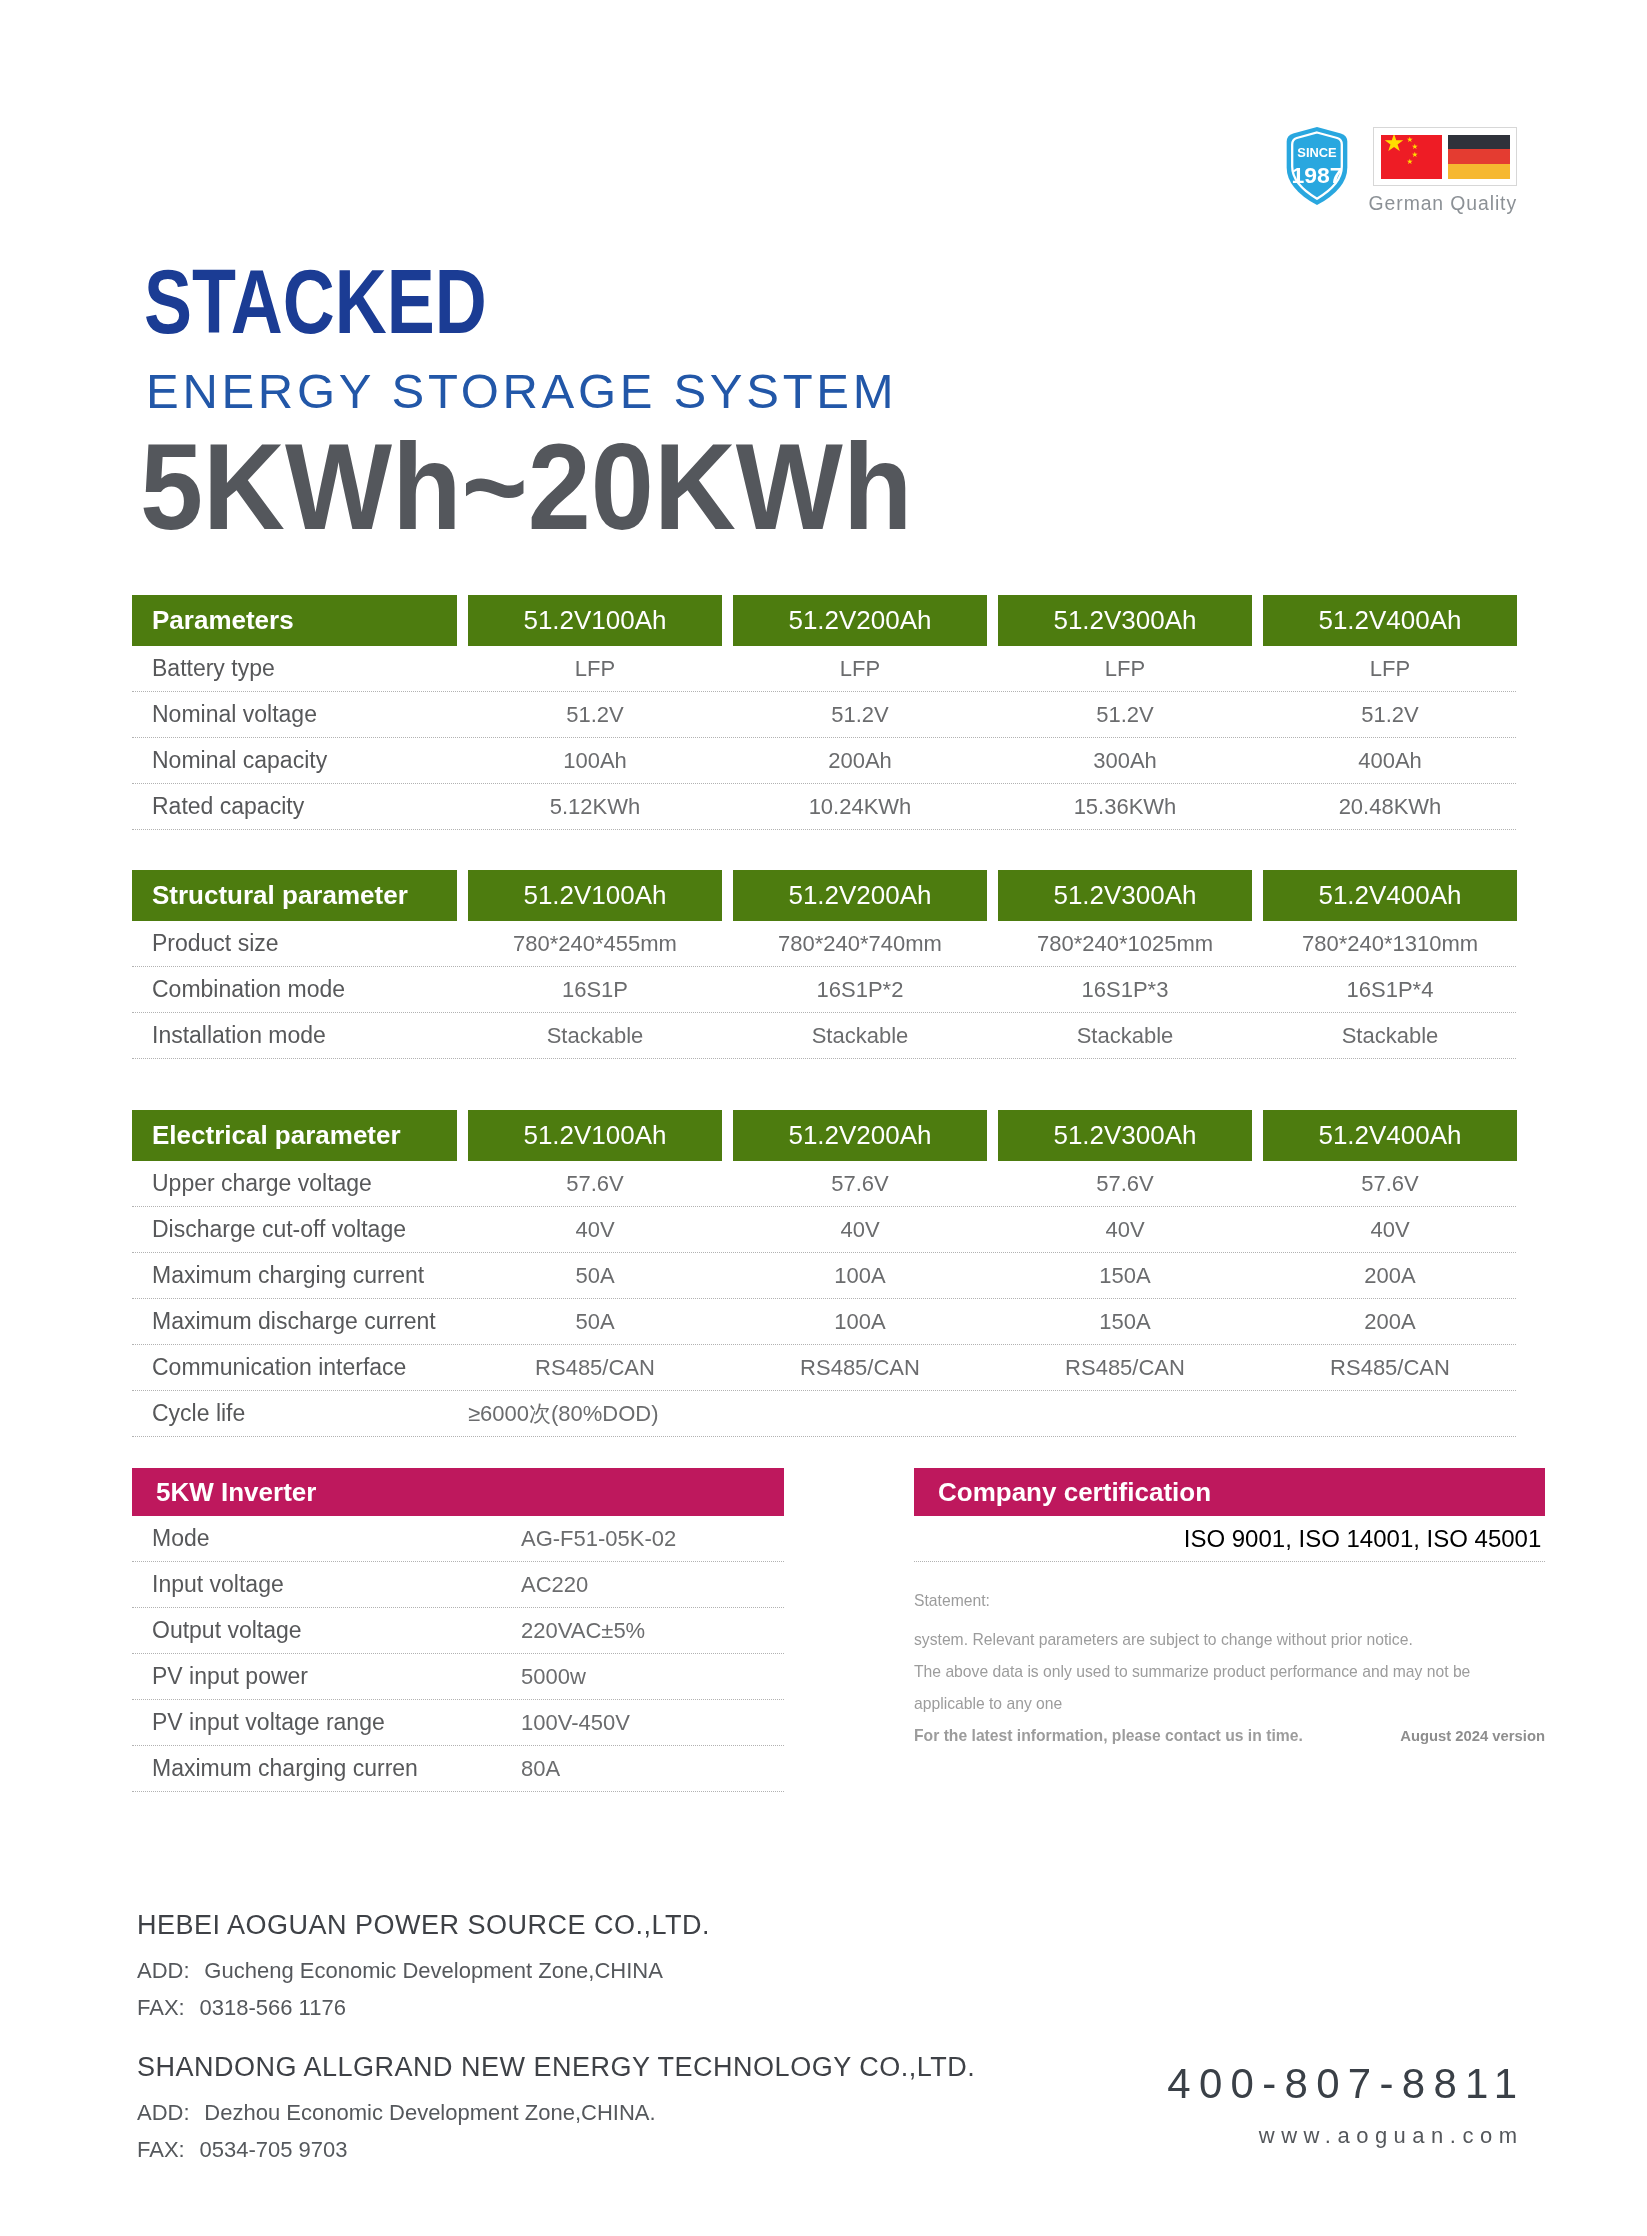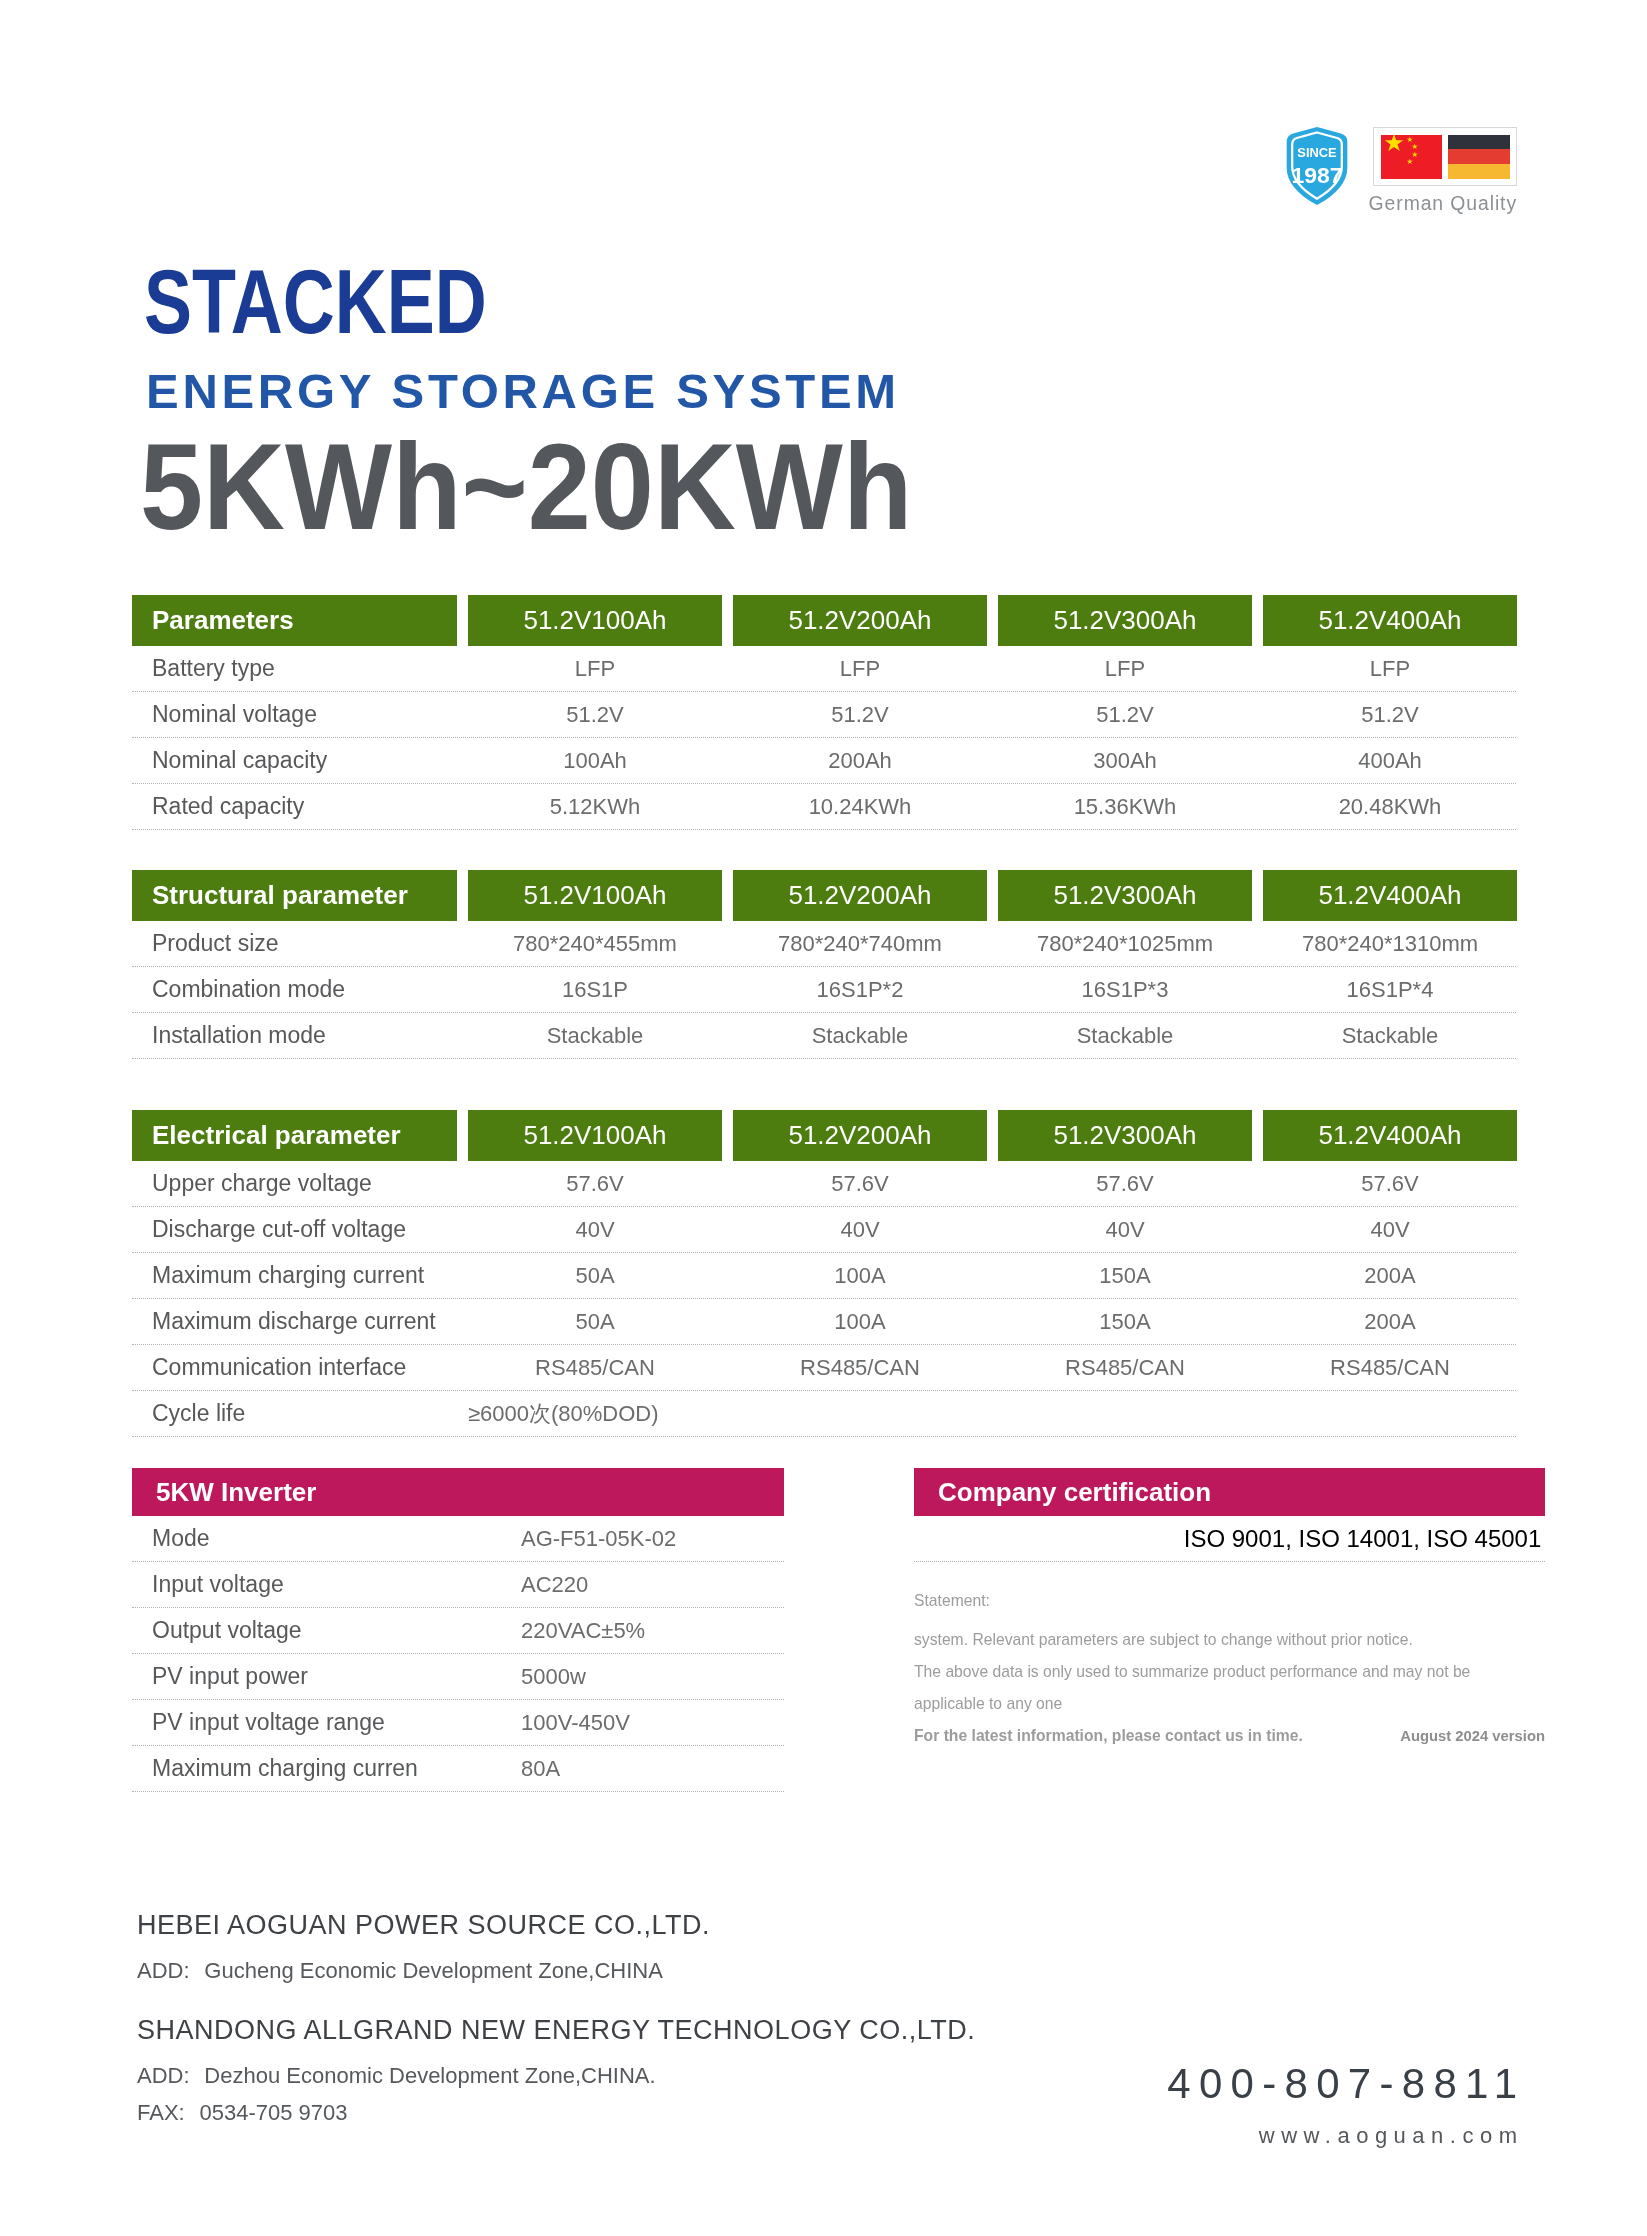--- a/index.html
+++ b/index.html
@@ -18,21 +18,21 @@
   .flag-cn .s1 { left:26px; top:1.8px; } .flag-cn .s2 { left:31px; top:8.3px; }
   .flag-cn .s3 { left:31px; top:16.6px; } .flag-cn .s4 { left:26px; top:23px; }
   .flag-de { display:flex; flex-direction:column; }
   .flag-de .st1 { flex:1; background:#2f323b; } .flag-de .st2 { flex:1; background:#e43c31; } .flag-de .st3 { flex:1; background:#f6b830; }
   .german-quality { position:absolute; left:1329px; top:192px; width:188px; text-align:right;
     font-size:19.4px; color:#8c9196; letter-spacing:0.9px; }
 
   
   .t-stacked { position:absolute; left:144px; top:257px; font-size:90px; font-weight:700;
     color:#1b3c94; line-height:1; transform:scaleX(0.80); transform-origin:left top; white-space:nowrap; }
-  .t-sub { position:absolute; left:146px; top:367px; font-size:49px; font-weight:700;
+  .t-sub { position:absolute; left:146px; top:367px; font-size:49px; font-weight:400;
     color:#2257a8; letter-spacing:3.7px; line-height:1; white-space:nowrap; }
   .t-cap { position:absolute; left:140px; top:426px; font-size:122px; font-weight:700;
     color:#54575c; line-height:1; transform:scaleX(0.93); transform-origin:left top; white-space:nowrap; }
 
   
   .spec { position:absolute; left:132px; width:1384px; }
   .spec-head { display:grid; grid-template-columns:325px 254px 254px 254px 254px; column-gap:11px; height:51px; }
   .spec-head > div { background:#4d7c0f; color:#fff; font-size:26px; display:flex; align-items:center; justify-content:center; }
   .spec-head > div:first-child { justify-content:flex-start; padding-left:20px; font-weight:600; }
   .trow { display:grid; grid-template-columns:325px 254px 254px 254px 254px; column-gap:11px; height:46px;
@@ -269,20 +269,23 @@
       </div>
     </div>
   </div>
 
   <div class="footer">
     <div>
       <div class="co-name">HEBEI AOGUAN POWER SOURCE CO.,LTD.</div>
       <div class="co-line">
         <span class="lbl">ADD:</span><span>Gucheng Economic Development Zone,CHINA</span>
       </div>
+      <div class="co-line">
+        <span class="lbl">FAX:</span><span>0318-566 1176</span>
+      </div>
     </div>
     <div class="co-block2">
       <div class="co-name">SHANDONG ALLGRAND NEW ENERGY TECHNOLOGY CO.,LTD.</div>
       <div class="co-line">
         <span class="lbl">ADD:</span><span>Dezhou Economic Development Zone,CHINA.</span>
       </div>
       <div class="co-line">
         <span class="lbl">FAX:</span><span>0534-705 9703</span>
       </div>
     </div>

